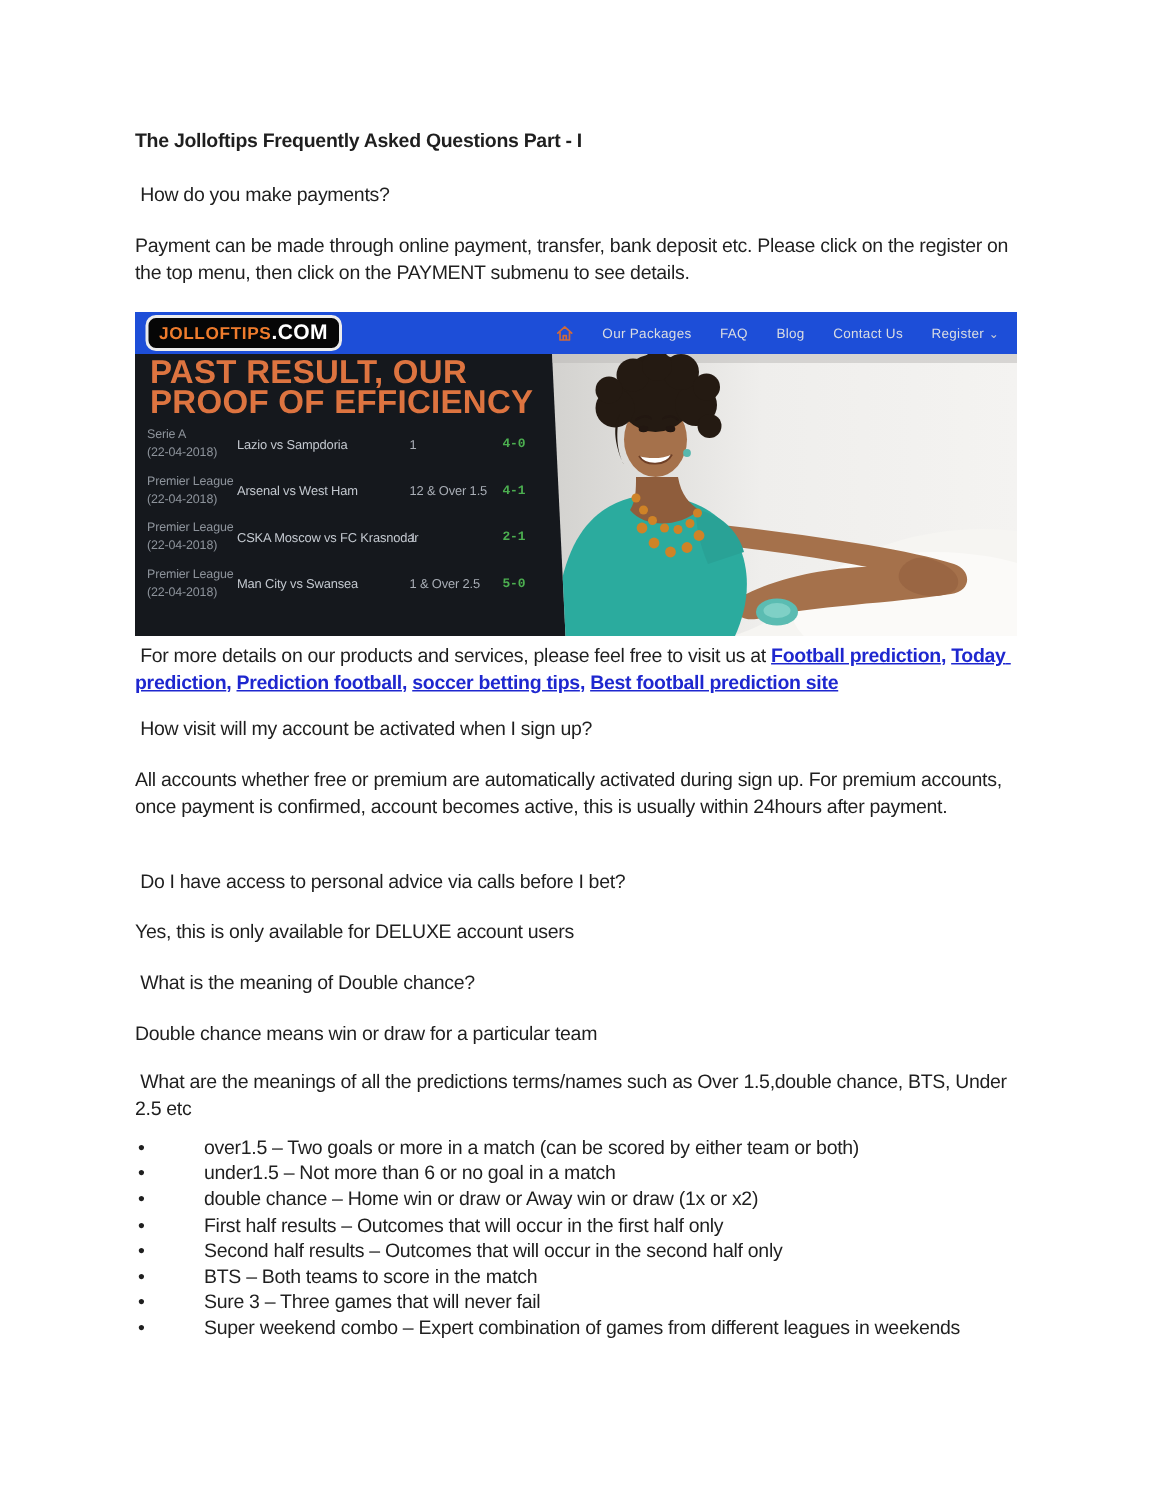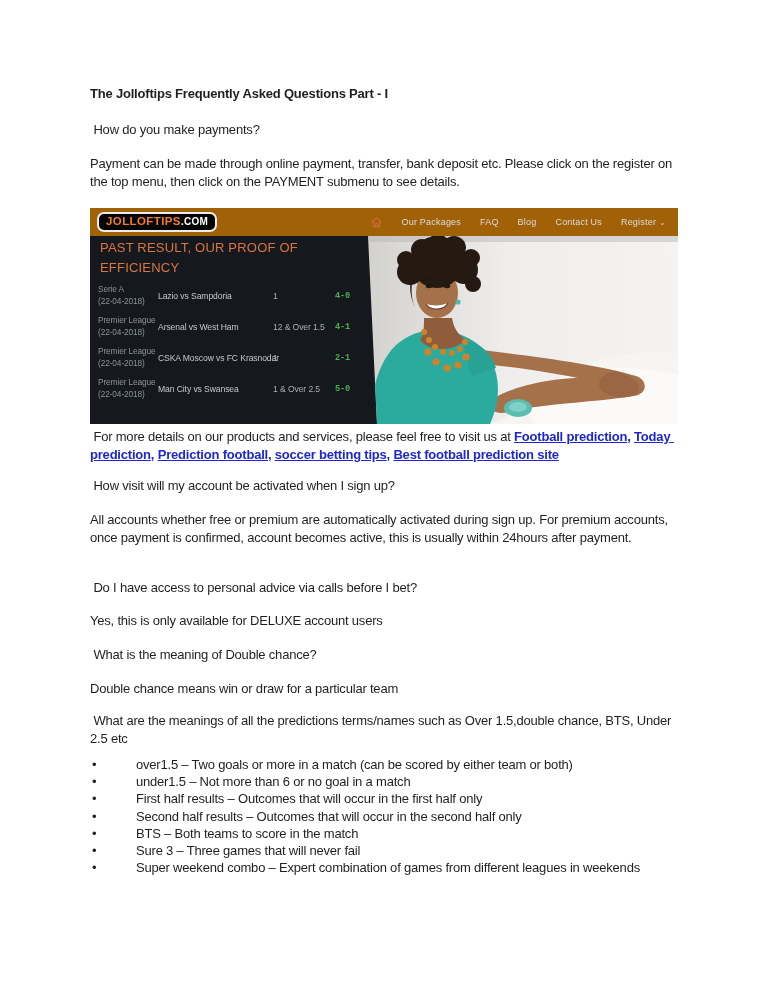--- a/index.html
+++ b/index.html
@@ -71,21 +71,21 @@
   .embed {
     position: absolute;
     left: 90px;
     top: 208px;
     width: 588px;
     height: 216px;
     overflow: hidden;
   }
   .embed-nav {
     height: 28px;
-    background: #a16207;
+    background: #1d4ed8;
     display: flex;
     align-items: center;
     padding: 0 12px 0 7px;
   }
   .logo-chip {
     display: inline-flex;
     align-items: baseline;
     border: 2px solid #ececec;
     border-radius: 7px;
     background: #060606;
@@ -93,21 +93,21 @@
   }
   .logo-main {
     color: #ef7c2d;
     font-weight: bold;
     font-size: 11.5px;
     letter-spacing: 0.4px;
   }
   .logo-suffix {
     color: #ffffff;
     font-weight: bold;
-    font-size: 10px;
+    font-size: 14px;
     letter-spacing: 0.3px;
   }
   .embed-nav-items {
     margin-left: auto;
     display: flex;
     align-items: center;
     gap: 19px;
     color: #d9dce2;
     font-size: 9px;
     letter-spacing: 0.2px;
@@ -121,22 +121,22 @@
     height: 188px;
     background: #15181d;
     overflow: hidden;
   }
   .hero-heading {
     position: absolute;
     left: 10px;
     top: 2px;
     width: 258px;
     color: #dd7440;
-    font-weight: normal;
-    font-size: 13px;
+    font-weight: bold;
+    font-size: 22px;
     line-height: 19.5px;
     letter-spacing: 0.2px;
   }
   .photo {
     position: absolute;
     left: 278px;
     top: 0;
     width: 310px;
     height: 188px;
     clip-path: polygon(0 0, 100% 0, 100% 100%, 9px 100%);
@@ -318,20 +318,21 @@
   <div class="block a3">Yes, this is only available for DELUXE account users</div>
 
   <div class="block q4"> What is the meaning of Double chance?</div>
   <div class="block a4">Double chance means win or draw for a particular team</div>
 
   <div class="block q5"> What are the meanings of all the predictions terms/names such as Over 1.5,double chance, BTS, Under 2.5 etc</div>
 
   <ul class="bullets" id="bullet-list">
       <li>over1.5 – Two goals or more in a match (can be scored by either team or both)</li>
       <li>under1.5 – Not more than 6 or no goal in a match</li>
+      <li>double chance – Home win or draw or Away win or draw (1x or x2)</li>
       <li>First half results – Outcomes that will occur in the first half only</li>
       <li>Second half results – Outcomes that will occur in the second half only</li>
       <li>BTS – Both teams to score in the match</li>
       <li>Sure 3 – Three games that will never fail</li>
       <li>Super weekend combo – Expert combination of games from different leagues in weekends</li>
     </ul>
 
 </div>
 
 </body></html>

